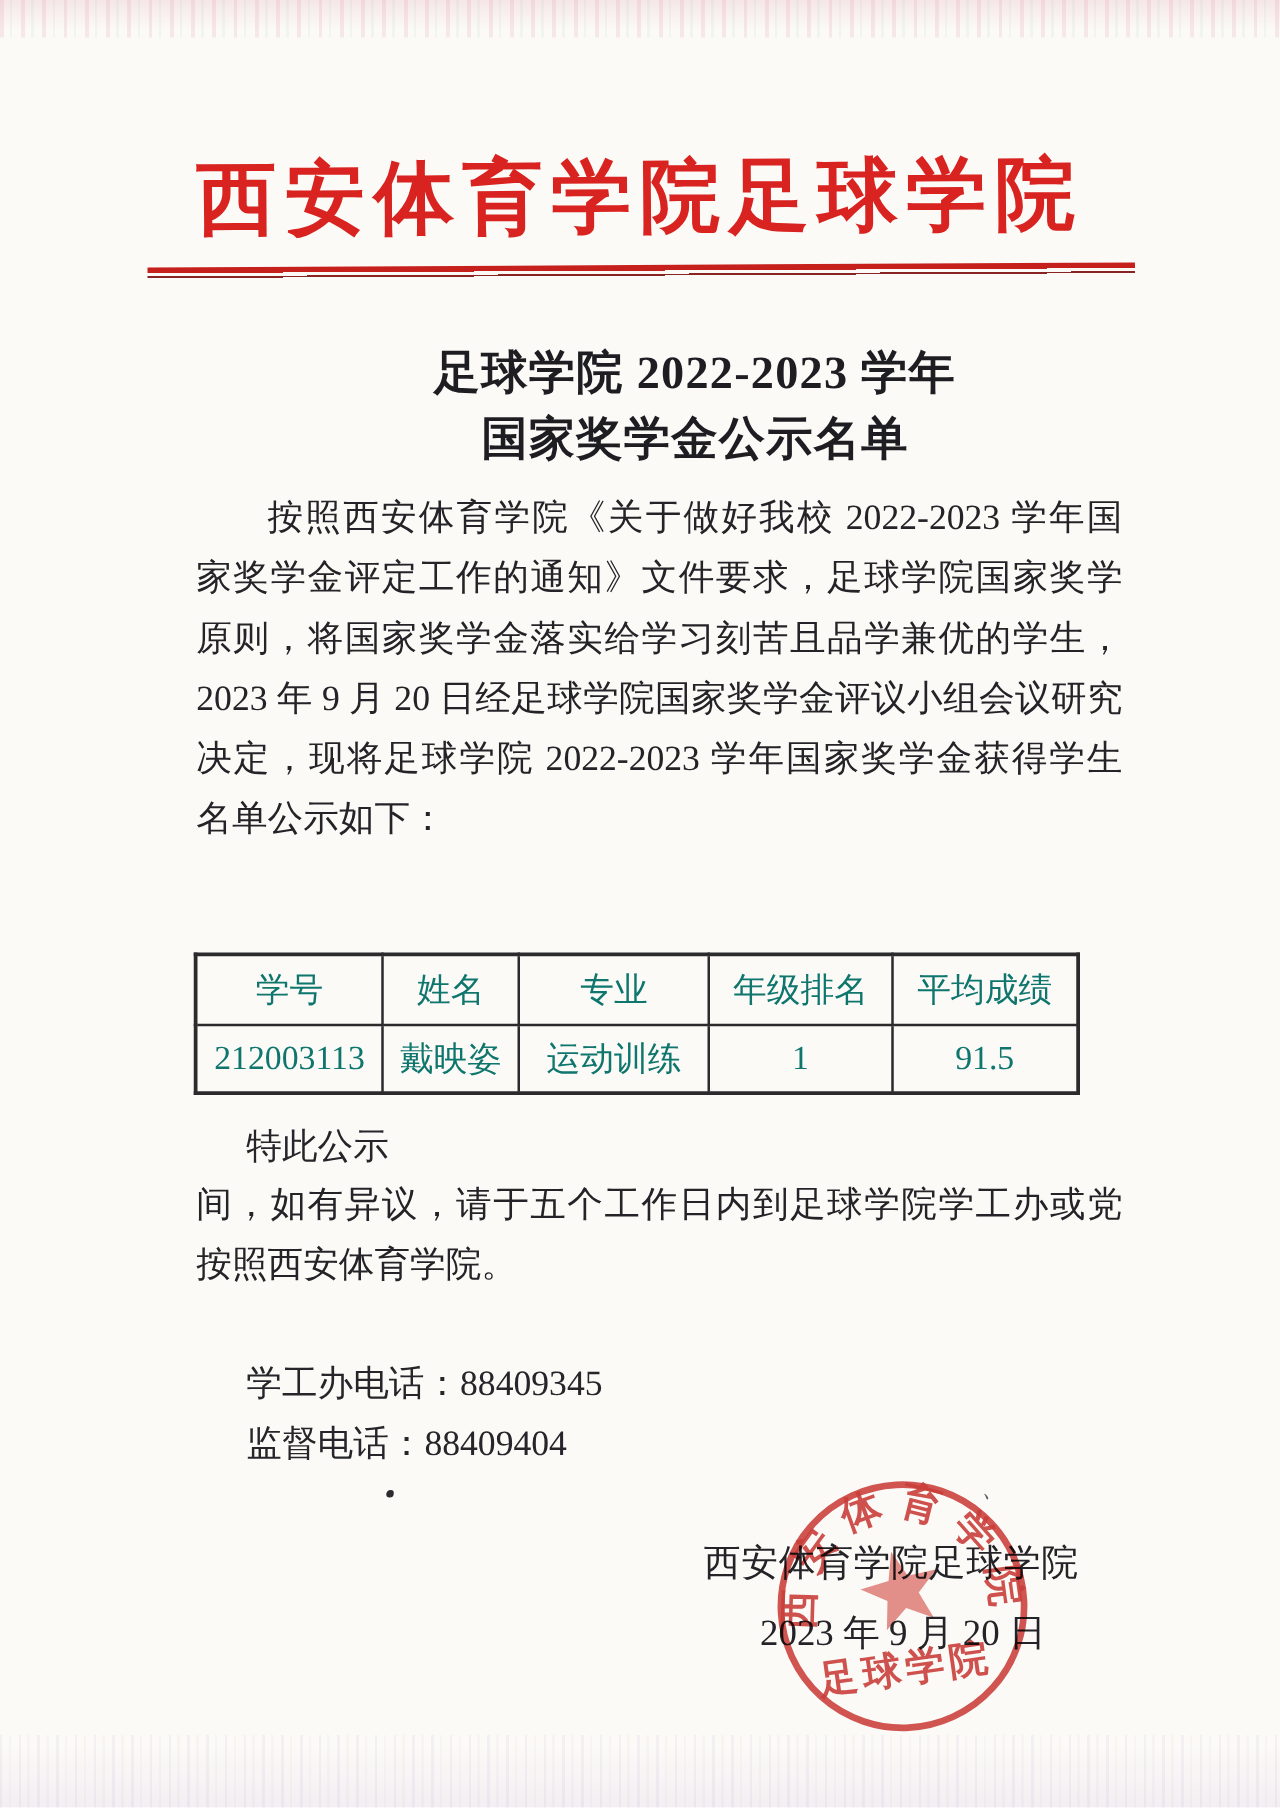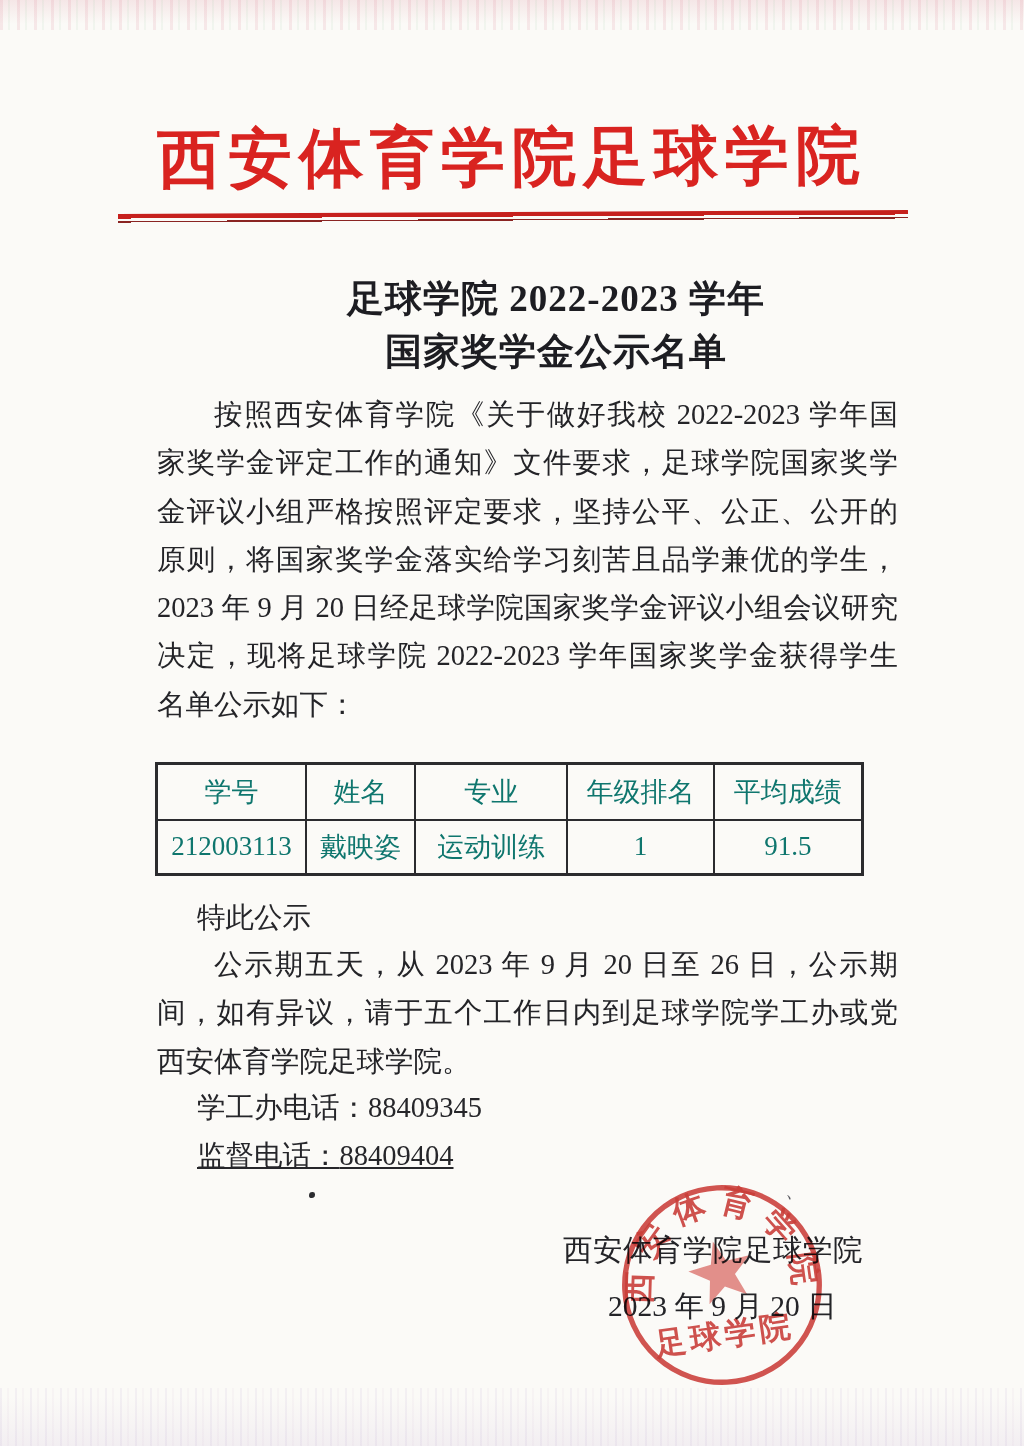--- a/index.html
+++ b/index.html
@@ -78,21 +78,21 @@
     border: 2px solid #2b2b2e; text-align: center; vertical-align: middle;
     font-weight: 400; padding: 0;
   }
   .award-table th { height: 56px; }
   .award-table td { height: 55px; }
 
   .hereby { position: absolute; top: 894px; left: 197px; font-size: 28.5px; line-height: 48px; }
 
   .phone-line { position: absolute; left: 197px; font-size: 28.5px; line-height: 48px; }
   .phone-1 { top: 1084px; }
-  .phone-2 { top: 1132px; text-decoration: underline; }
+  .phone-2 { top: 1132px; }
 
   .speck { position: absolute; color: #3a3a3e; }
   .speck-1 { top: 1192px; left: 309px; width: 6px; height: 6px; border-radius: 60% 40% 55% 45%; background: #2c2c30; }
   .speck-2 { top: 1178px; left: 786px; font-size: 20px; color: #5a5a60; transform: rotate(10deg); }
 
   .signature { position: absolute; top: 1231px; left: 563px; font-size: 29.5px; letter-spacing: 0.5px; color: #242428; }
   .sig-date  { position: absolute; top: 1287px; left: 608px; font-size: 29.5px; color: #242428; }
 
   
   .stamp {
@@ -114,21 +114,20 @@
   <div class="rule"></div>
 
   <div class="doc-title">
     <div>足球学院 2022-2023 学年</div>
     <div>国家奖学金公示名单</div>
   </div>
 
   <div class="para para1">
     <div class="jline indent">按照西安体育学院《关于做好我校 2022-2023 学年国</div>
     <div class="jline">家奖学金评定工作的通知》文件要求，足球学院国家奖学</div>
-    <div class="jline">金评议小组严格按照评定要求，坚持公平、公正、公开的</div>
     <div class="jline">原则，将国家奖学金落实给学习刻苦且品学兼优的学生，</div>
     <div class="jline">2023 年 9 月 20 日经足球学院国家奖学金评议小组会议研究</div>
     <div class="jline">决定，现将足球学院 2022-2023 学年国家奖学金获得学生</div>
     <div class="jline last">名单公示如下：</div>
   </div>
 
   <table class="award-table">
     <colgroup>
       <col style="width:21.2%">
         <col style="width:15.4%">
@@ -152,23 +151,22 @@
         <td>运动训练</td>
         <td>1</td>
         <td>91.5</td>
       </tr>
     </tbody>
   </table>
 
   <div class="hereby">特此公示</div>
 
   <div class="para para2">
-    <div class="jline indent">公示期五天，从 2023 年 9 月 20 日至 26 日，公示期</div>
     <div class="jline">间，如有异议，请于五个工作日内到足球学院学工办或党</div>
-    <div class="jline last">西安体育学院足球学院。</div>
+    <div class="jline last">按照西安体育学院。</div>
   </div>
 
   <div class="phone-line phone-1">
     <span>学工办电话：</span><span>88409345</span>
   </div>
   <div class="phone-line phone-2">
     <span>监督电话：</span><span>88409404</span>
   </div>
 
   <div class="speck speck-1"></div>

